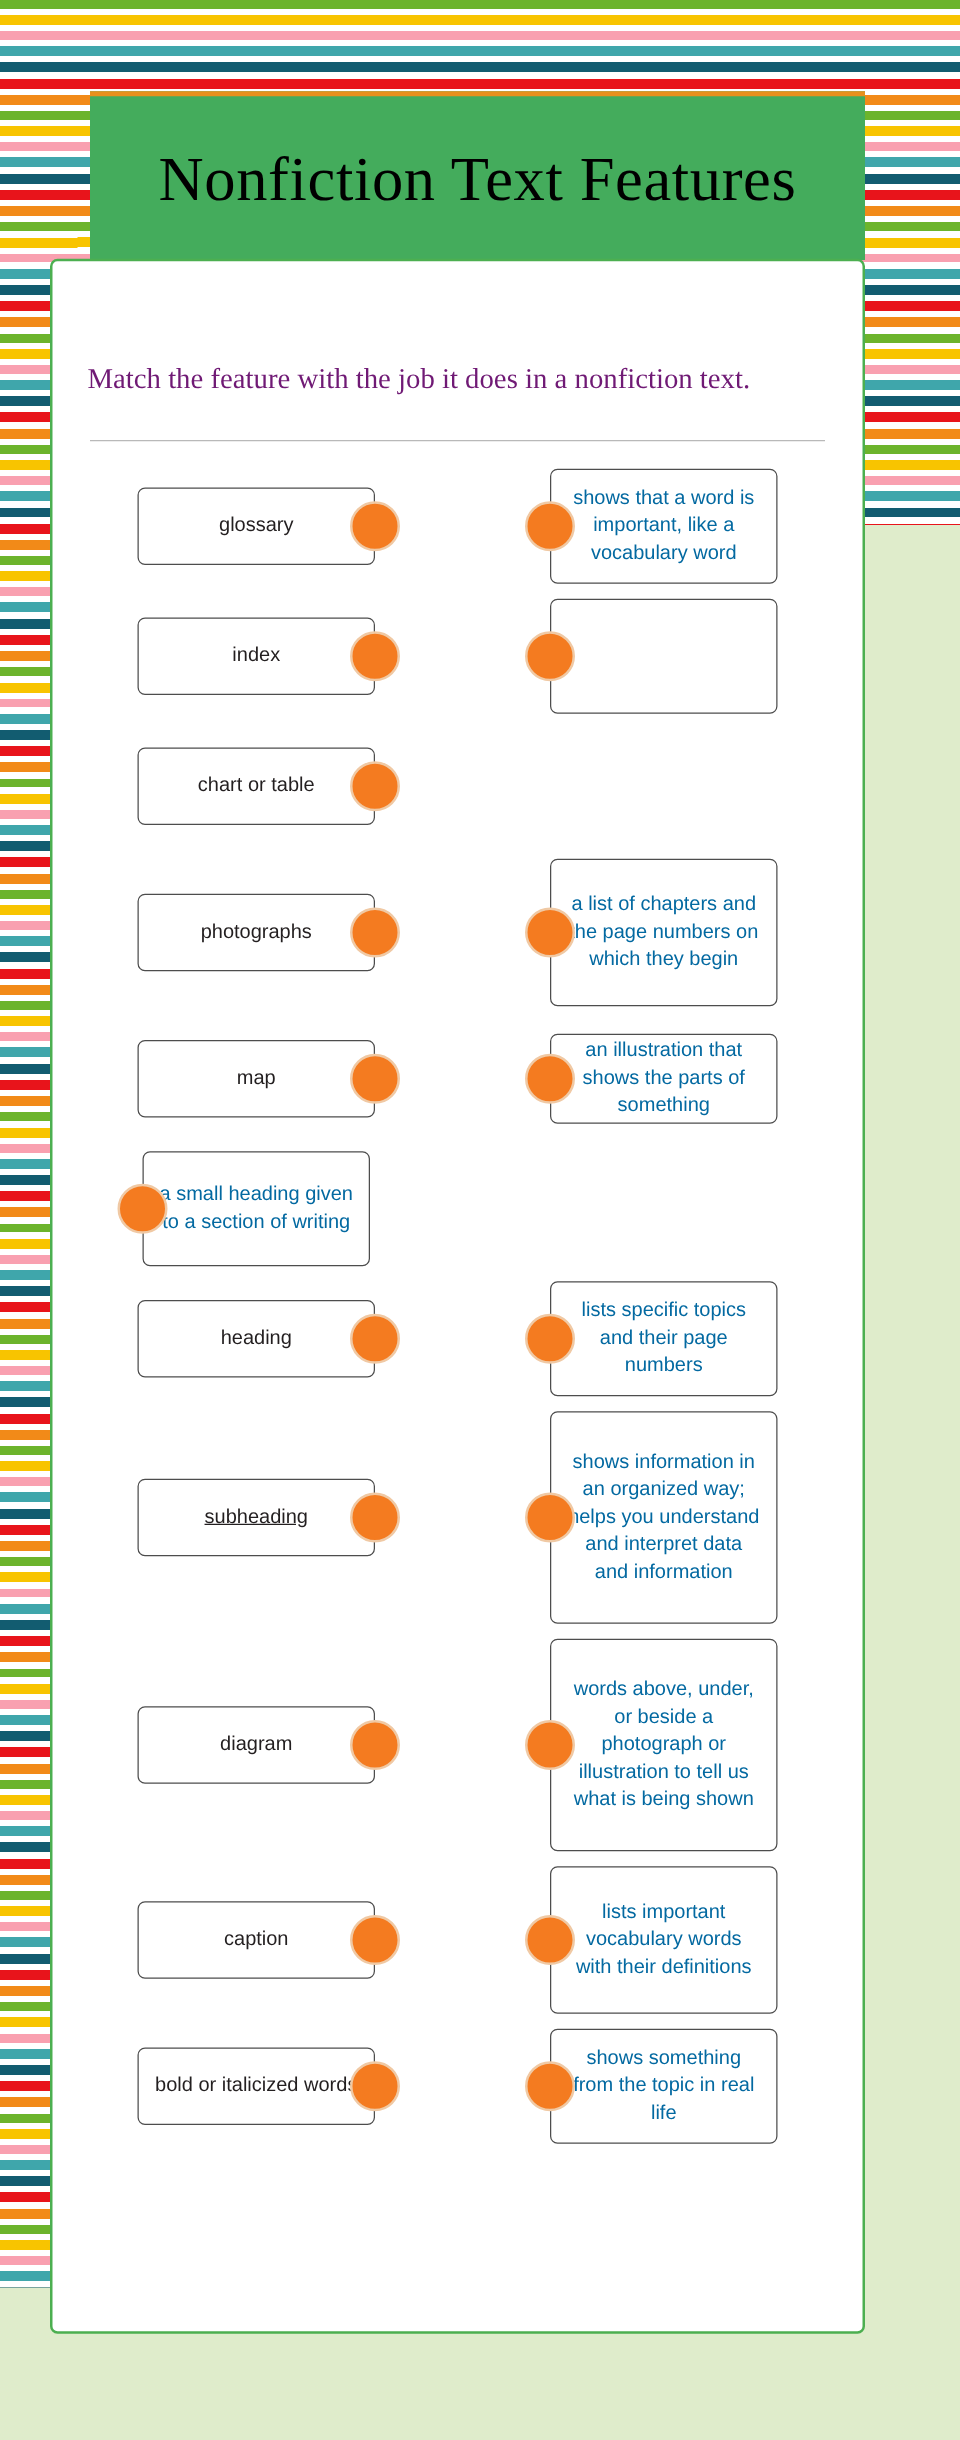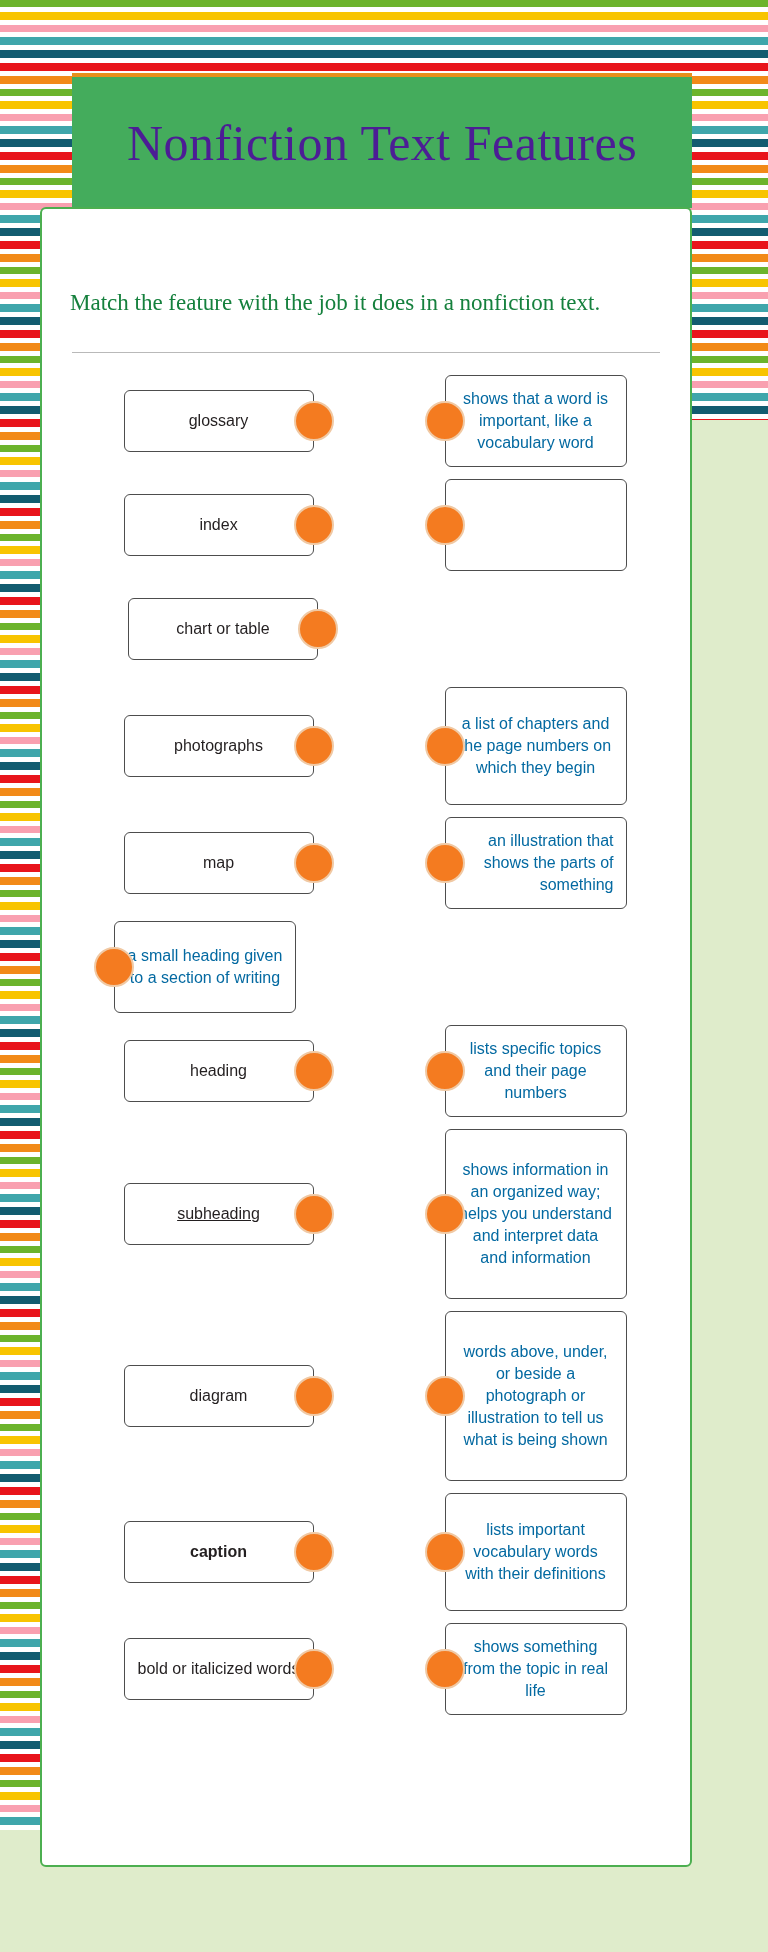--- a/index.html
+++ b/index.html
@@ -107,21 +107,21 @@
     background: #44ac5c;
     border-top: 4px solid #e8901c;
     box-sizing: border-box;
     display: flex;
     align-items: center;
     justify-content: center;
     z-index: 5;
   }
   #title-text {
     font-family: "Liberation Serif", "DejaVu Serif", serif;
-    color: #4c1d95;
+    color: #000000;
     font-size: 50px;
     line-height: 1.12;
     text-align: center;
     letter-spacing: 0.5px;
     font-weight: normal;
     margin: 0;
     padding: 0 10px;
   }
 
   
@@ -139,21 +139,21 @@
     overflow: hidden;
   }
 
   #instruction {
     position: absolute;
     left: 28px;
     top: 78px;
     width: 600px;
     font-family: "Liberation Serif", "DejaVu Serif", serif;
     font-size: 23px;
-    color: #15803d;
+    color: #701a75;
     line-height: 1.35;
   }
 
   #divider {
     position: absolute;
     left: 30px;
     top: 143px;
     width: 588px;
     height: 1px;
     background: #b9b9b9;
@@ -171,21 +171,20 @@
     width: 652px;
     display: flex;
     align-items: center;
   }
   .left-cell {
     position: relative;
     width: 326px;
     display: flex;
     justify-content: center;
     align-items: center;
-    padding-left: 18px;
   }
   .right-cell {
     position: relative;
     width: 326px;
     display: flex;
     justify-content: center;
     align-items: center;
   }
 
   .term-box {
@@ -309,21 +308,21 @@
         </div>
       </div>
       <div class="match-row" style="height: 104px;">
         <div class="left-cell">
           <div class="term-box" style="height: 62px;">
             <span>map</span>
             <span class="dot dot-right"></span>
           </div>
         </div>
         <div class="right-cell">
-          <div class="def-box" style="height: 92px; text-align: right;">
+          <div class="def-box" style="height: 72px;">
             <span>an illustration that shows the parts of something</span>
             <span class="dot dot-left"></span>
           </div>
         </div>
       </div>
       <div class="match-row" style="height: 104px;">
         <div class="right-cell">
           <div class="def-box" style="height: 92px;">
             <span>a small heading given to a section of writing</span>
             <span class="dot dot-left"></span>
@@ -367,21 +366,21 @@
         </div>
         <div class="right-cell">
           <div class="def-box" style="height: 170px;">
             <span>words above, under, or beside a photograph or illustration to tell us what is being shown</span>
             <span class="dot dot-left"></span>
           </div>
         </div>
       </div>
       <div class="match-row" style="height: 130px;">
         <div class="left-cell">
-          <div class="term-box" style="height: 62px; font-weight: bold;">
+          <div class="term-box" style="height: 62px;">
             <span>caption</span>
             <span class="dot dot-right"></span>
           </div>
         </div>
         <div class="right-cell">
           <div class="def-box" style="height: 118px;">
             <span>lists important vocabulary words with their definitions</span>
             <span class="dot dot-left"></span>
           </div>
         </div>

